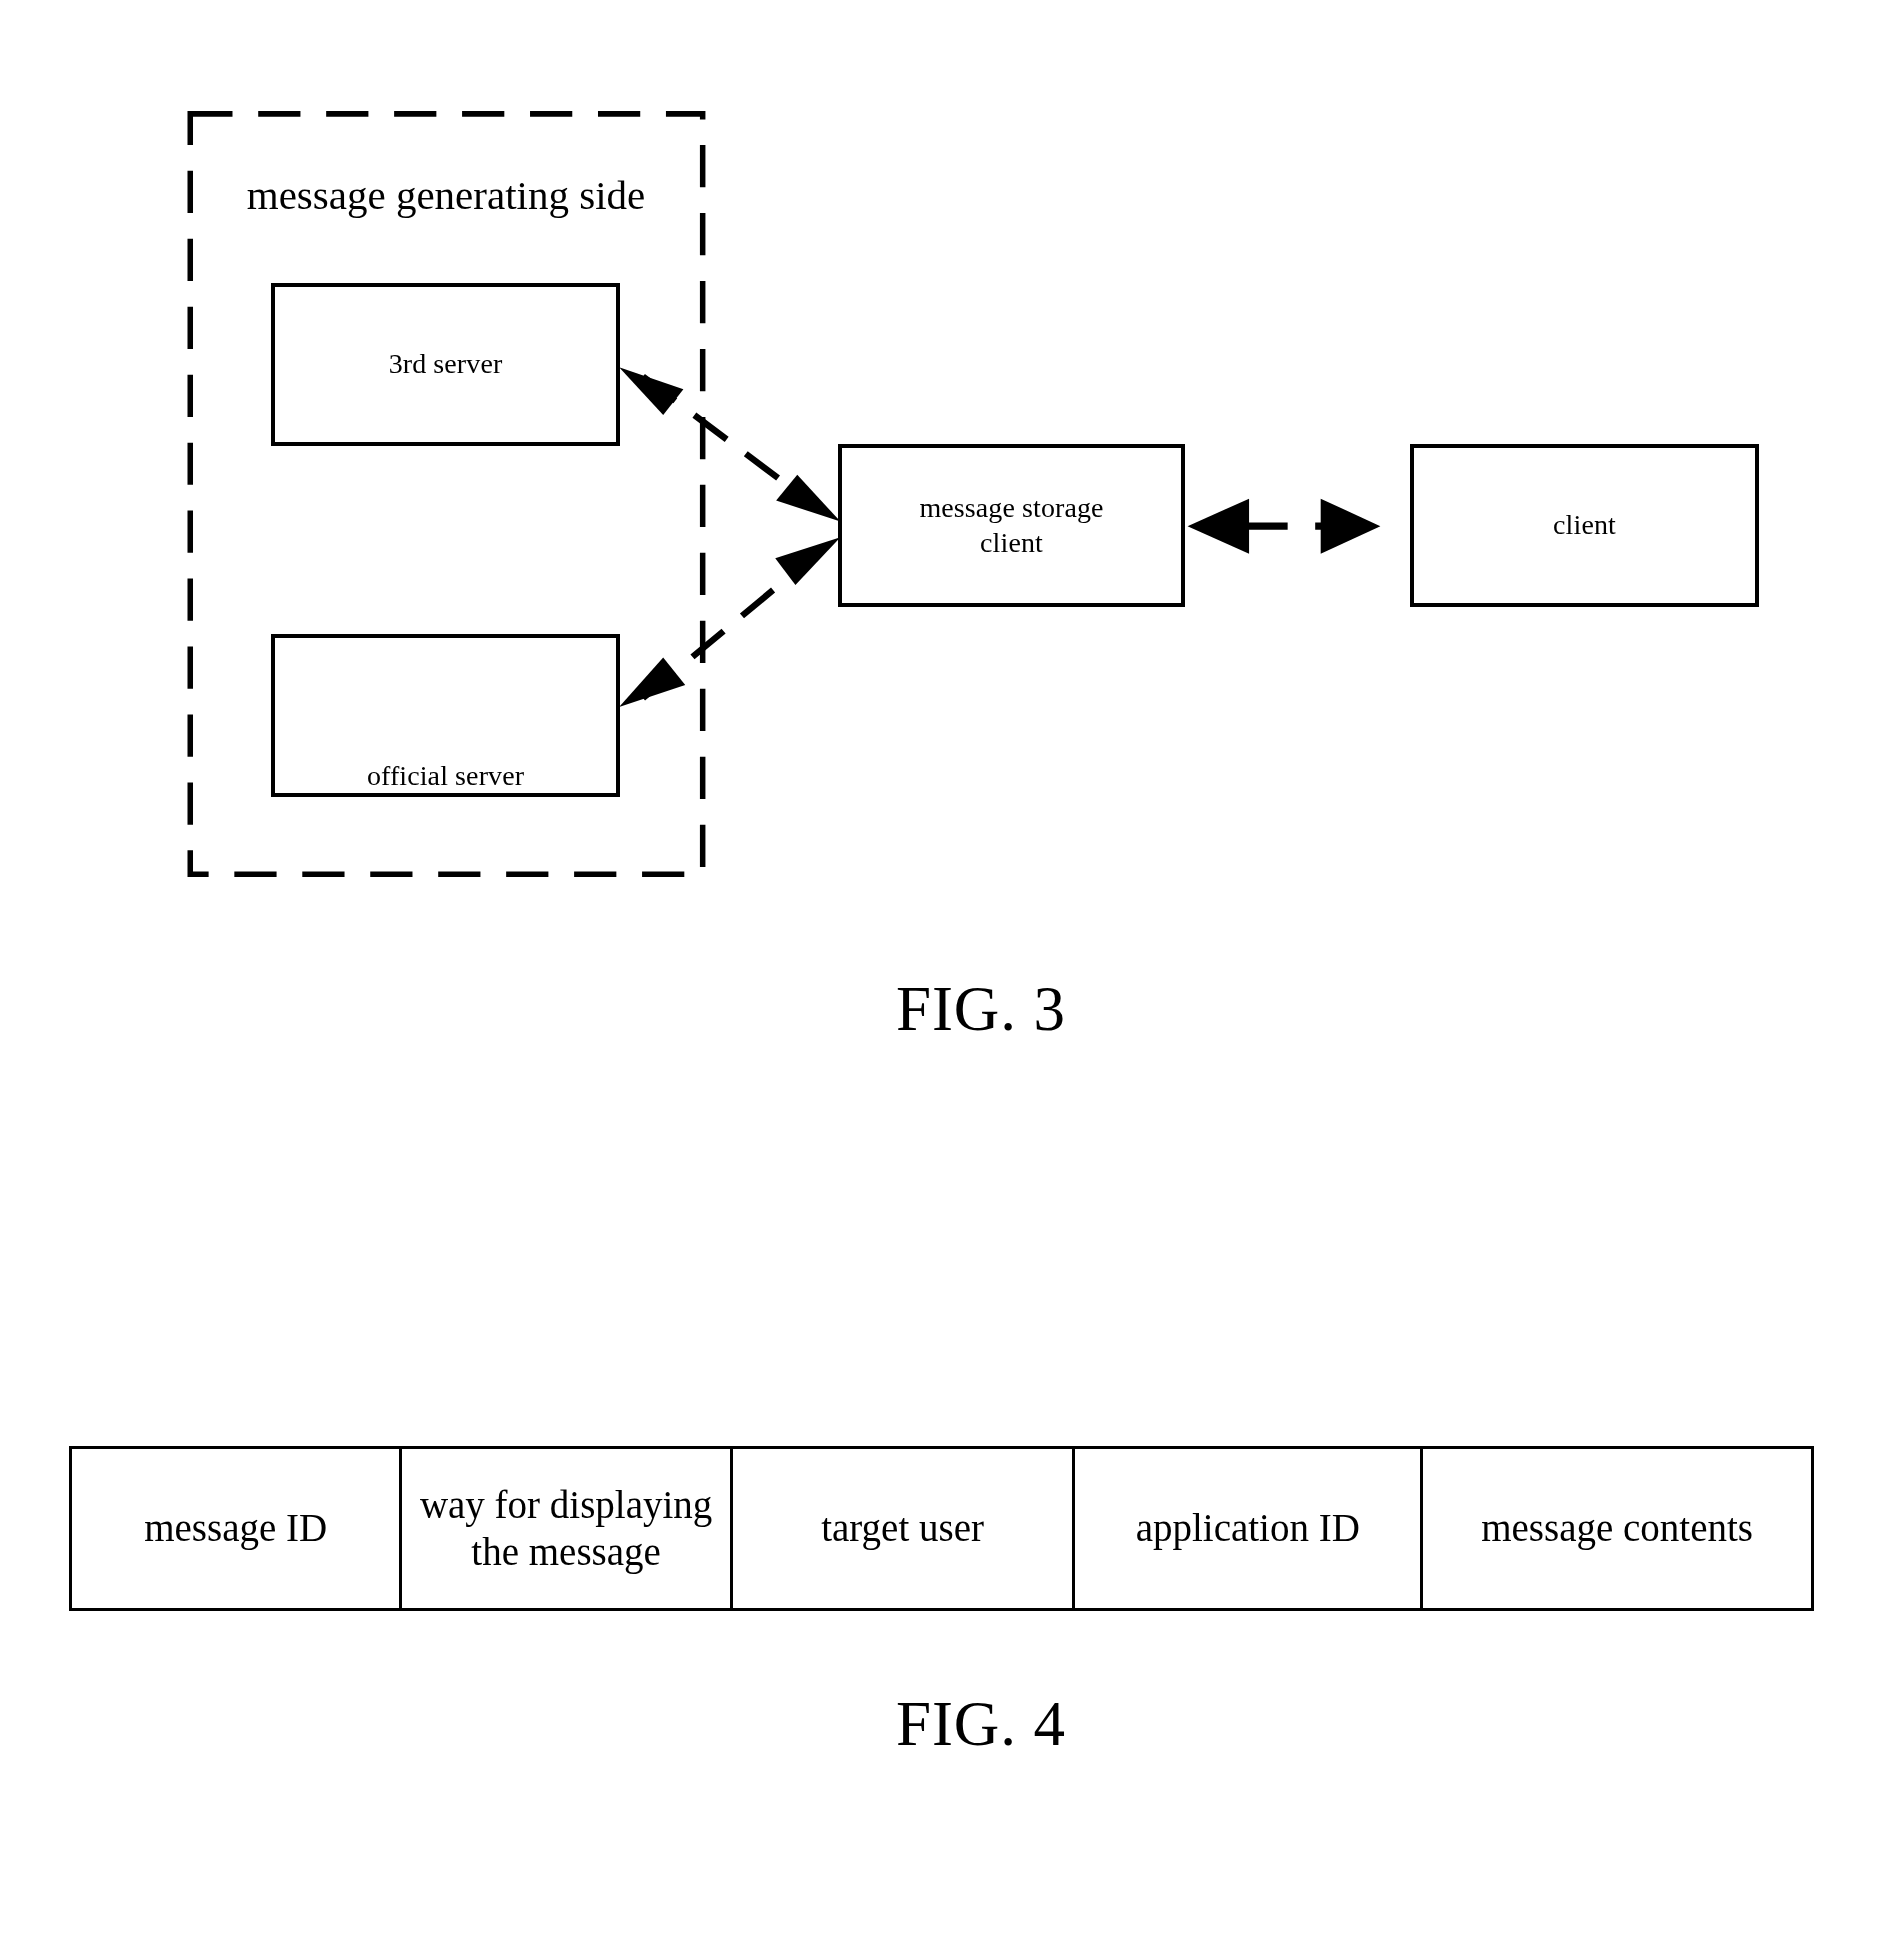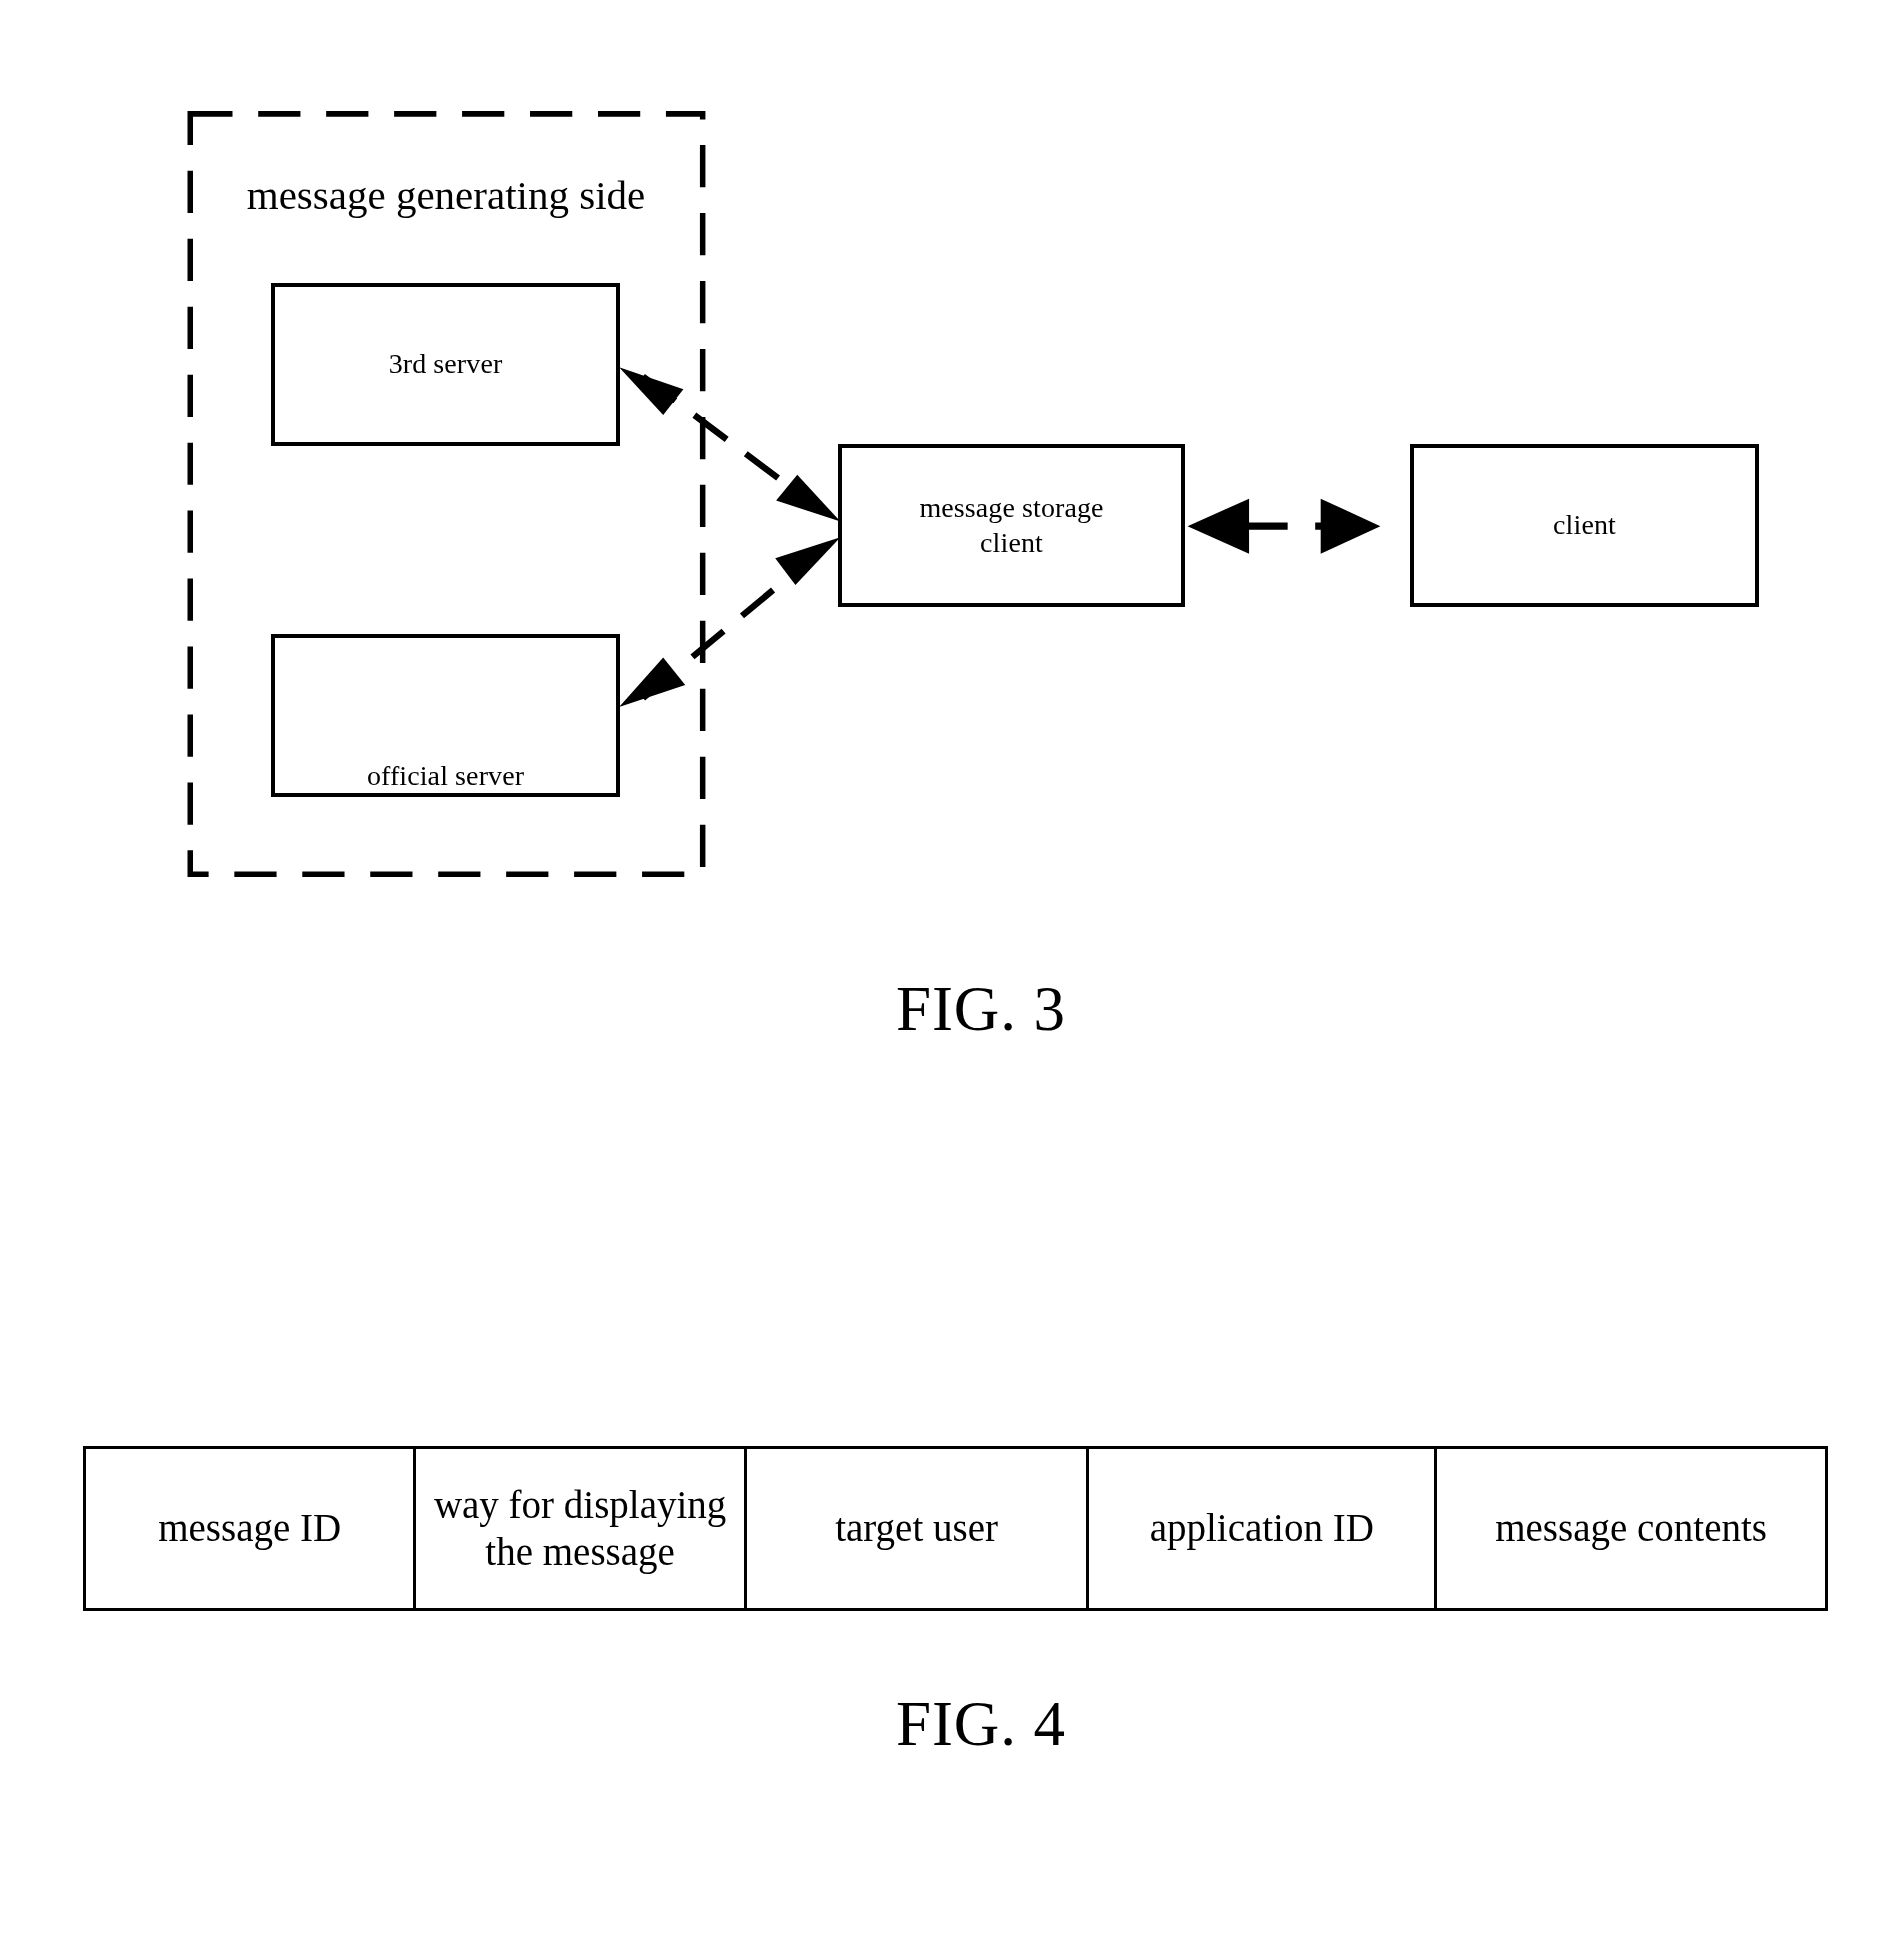--- a/index.html
+++ b/index.html
@@ -96,21 +96,21 @@
     text-align: center;
     font-size: 63px;
     letter-spacing: 0.9px;
   }
 
   #fig3-caption { top: 973px; }
   #fig4-caption { top: 1688px; }
 
   #field-table {
     position: absolute;
-    left: 83px;
+    left: 69px;
     top: 1446px;
     width: 1745px;
     height: 165px;
     box-sizing: border-box;
     border: 3.7px solid #000000;
     border-collapse: collapse;
     display: flex;
   }
 
   .field-cell {

